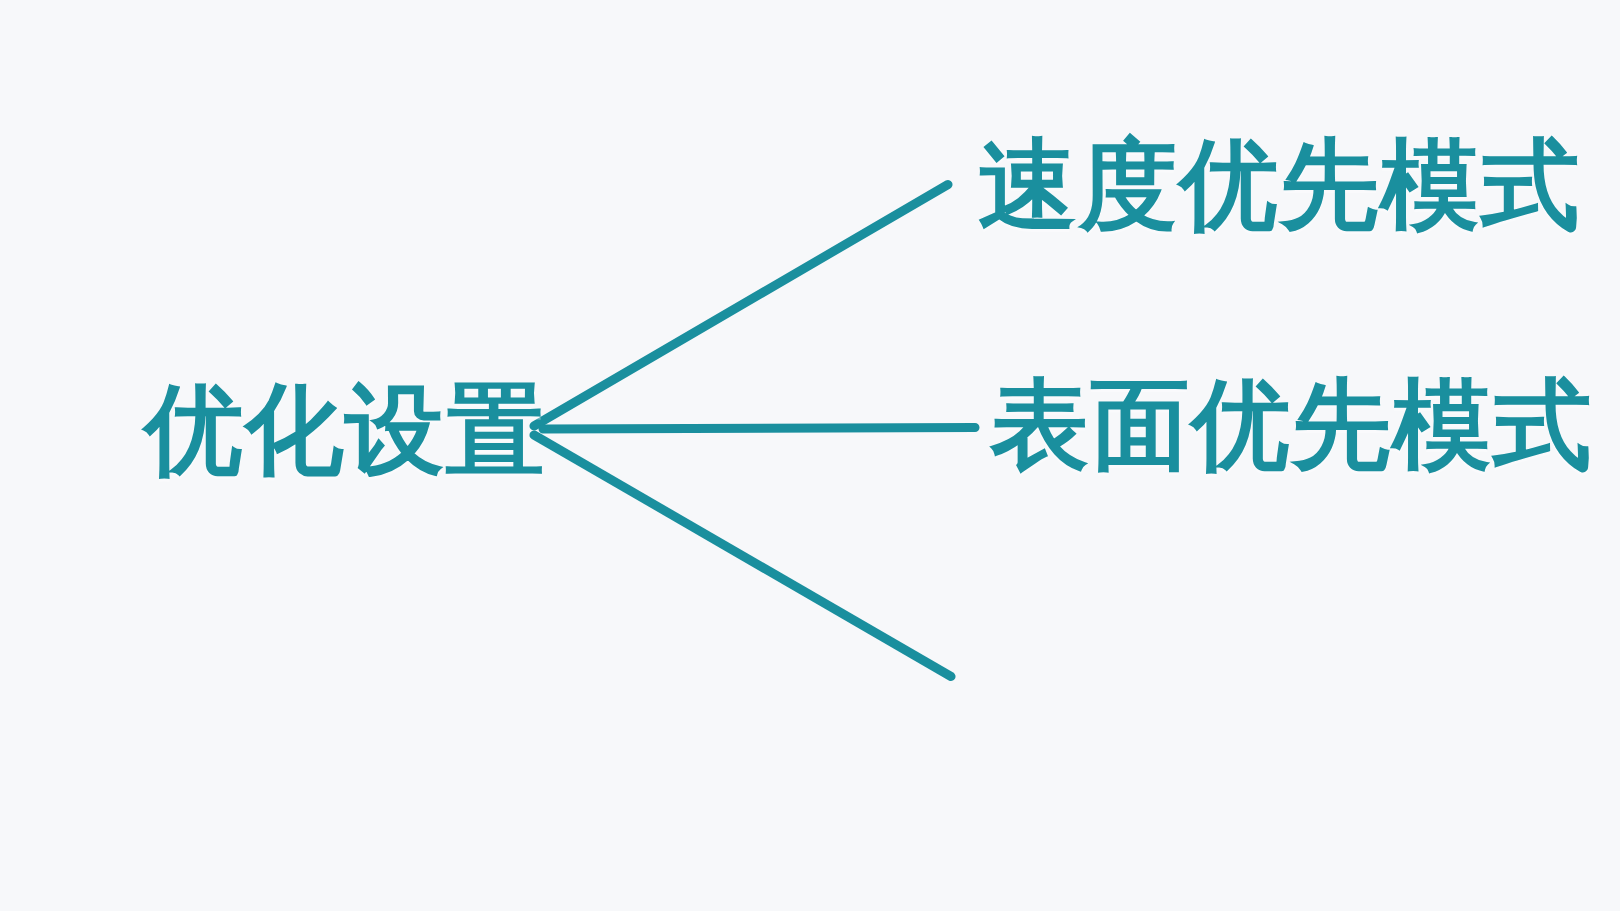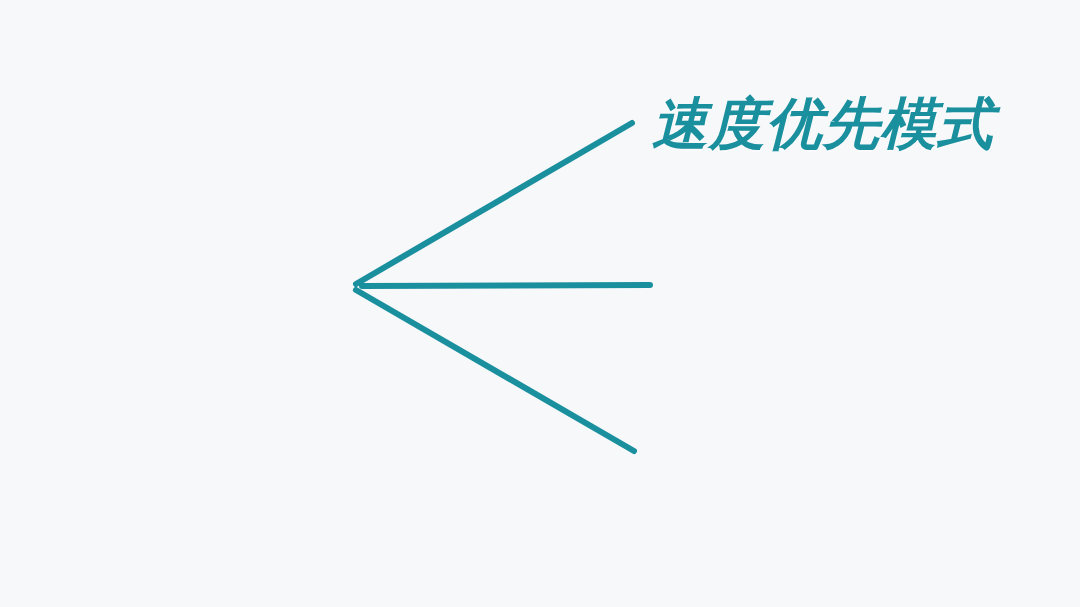--- a/index.html
+++ b/index.html
@@ -32,42 +32,43 @@
   .connector-svg line {
     stroke: var(--accent);
     stroke-width: 6;
     stroke-linecap: round;
   }
 
   .node-label {
     position: absolute;
     color: var(--accent);
     font-weight: 800;
-    font-size: 56px;
+    font-size: 66px;
     line-height: 67px;
     letter-spacing: 1px;
     white-space: nowrap;
     text-shadow: 0 2px 0 rgba(255,255,255,0.35);
-    font-style: italic;
   }
 
   .root-label   { left: 96px;  top: 253px; }
   .branch-top   { left: 652px; top: 90px;  }
   .branch-mid   { left: 660px; top: 250px; }
   .branch-bot   { left: 657px; top: 412px; }
 </style>
 </head>
 <body>
 
 <div class="canvas">
 
   <svg class="connector-svg" viewBox="0 0 1080 607" aria-hidden="true">
     <line x1="356" y1="284" x2="632" y2="123"></line>
     <line x1="362" y1="286" x2="650" y2="285"></line>
     <line x1="356" y1="290" x2="634" y2="451"></line>
   </svg>
 
+  <div class="node-label root-label">优化设置</div>
 
   <div class="node-label branch-top">速度优先模式</div>
 
+  <div class="node-label branch-mid">表面优先模式</div>
 
 
 </div>
 
 </body></html>

